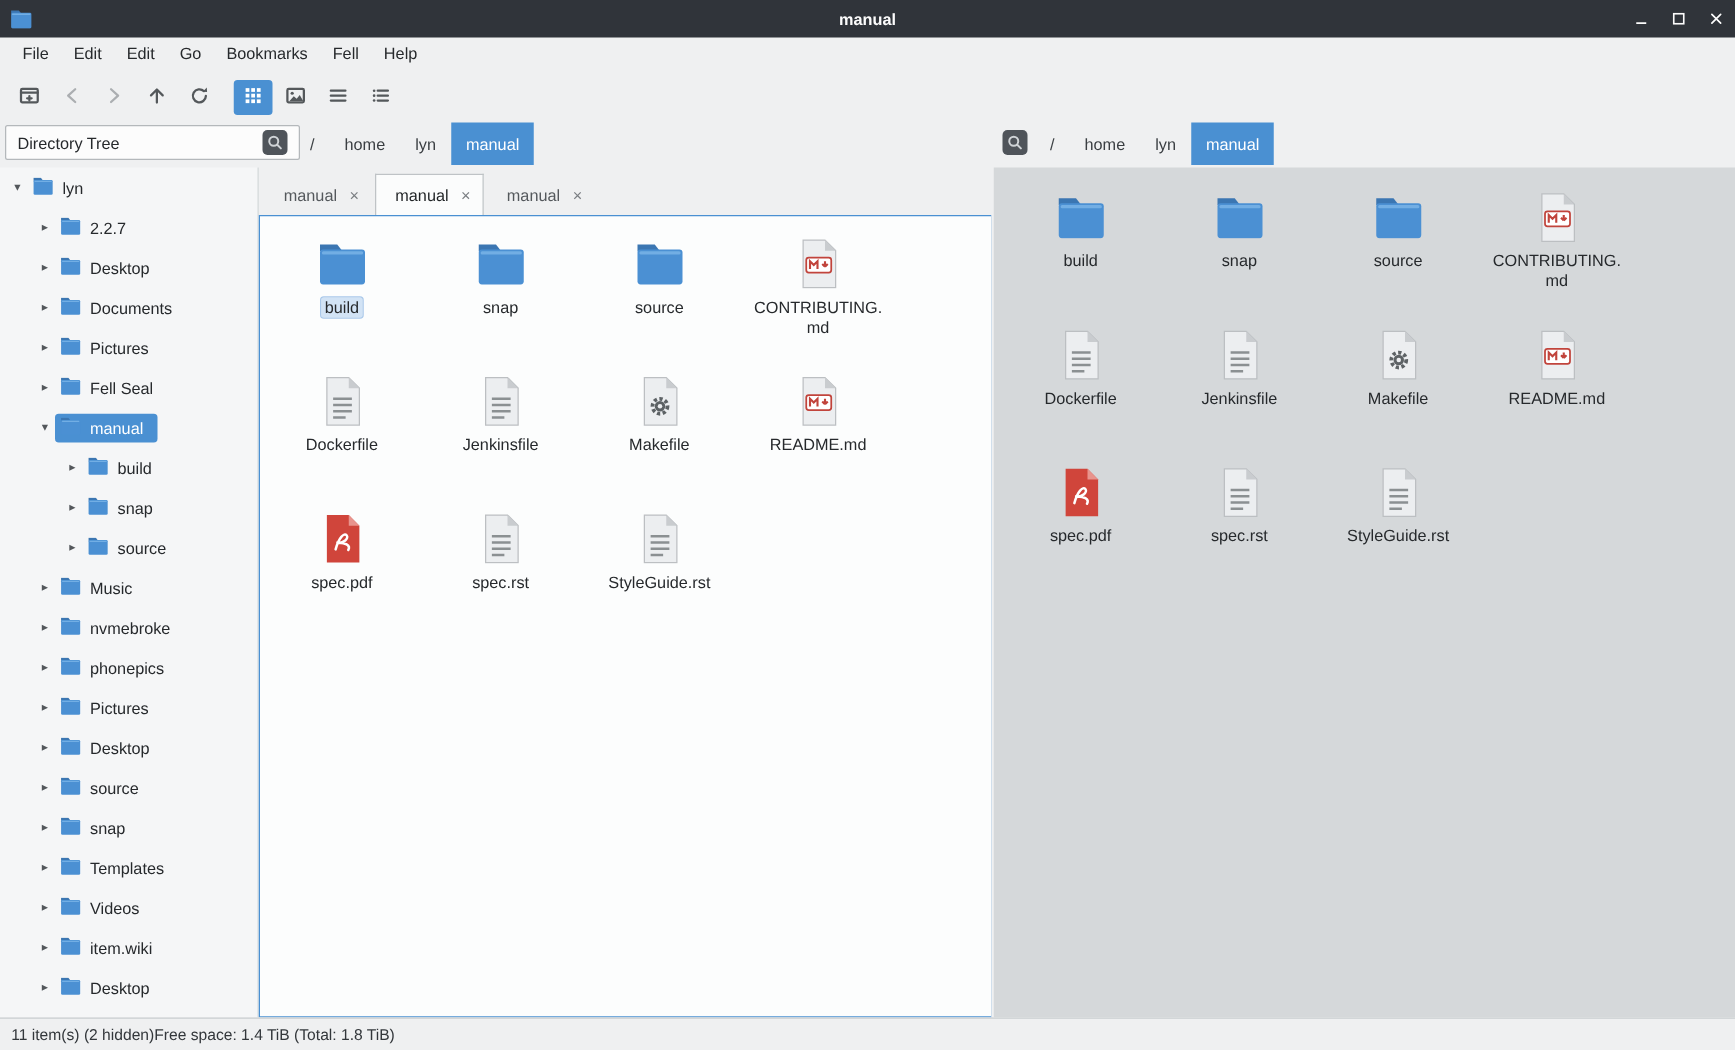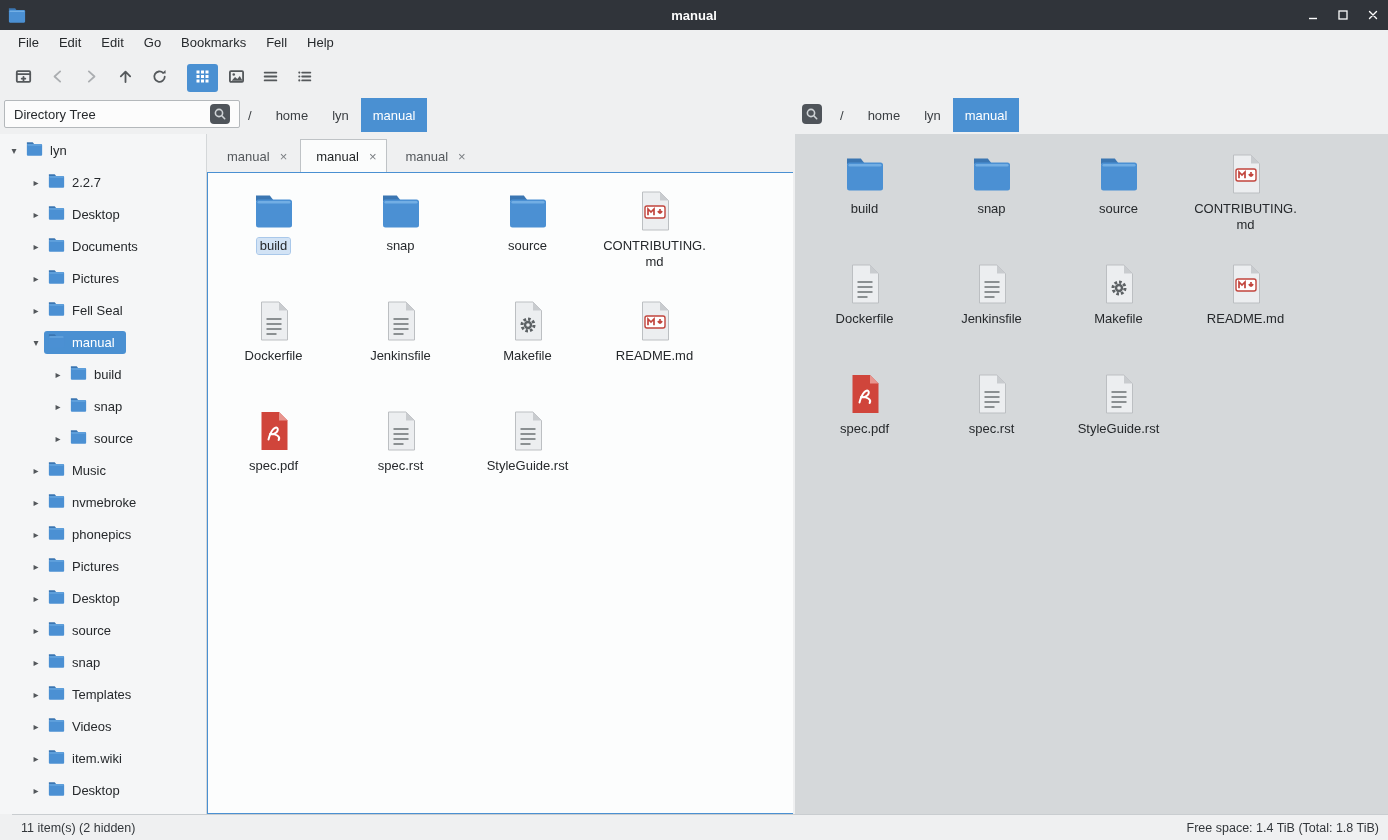--- a/index.html
+++ b/index.html
@@ -73,22 +73,22 @@
 
   .file-item { display: flex; flex-direction: column; align-items: center; padding-top: 9px; }
   .ficon { height: 42px; display: flex; align-items: center; justify-content: center; }
   .flabel { margin-top: 6px; max-width: 112px; text-align: center; line-height: 1.25;
     overflow-wrap: break-word; word-wrap: break-word; }
   .flabel.sel { background: #d2e3f5; outline: 1px solid #a9c8ea; border-radius: 2px; padding: 0 3px; }
 
   
   .statusbar { position: absolute; left: 0; right: 0; bottom: 0; height: 26px;
     background: #eff0f1; border-top: 1px solid #c9cdd0; display: flex;
-    align-items: center; justify-content: space-between; padding: 0 9px;
-    font-size: 12.5px; color: #33373b; margin-left: 12px; }
+    align-items: center; justify-content: flex-start; padding: 0 9px;
+    font-size: 12.5px; color: #33373b; }
 </style>
 </head>
 <body>
 
 <div class="app" data-name="file-manager-window">
 
   <div class="titlebar" data-name="titlebar">
     <span class="app-icon" data-name="window-folder-icon">
       <svg width="18" height="15" viewBox="0 0 40 33">
           <path d="M2 .5h13.8l4.2 5.5H2z" fill="#3b76b2"></path>

